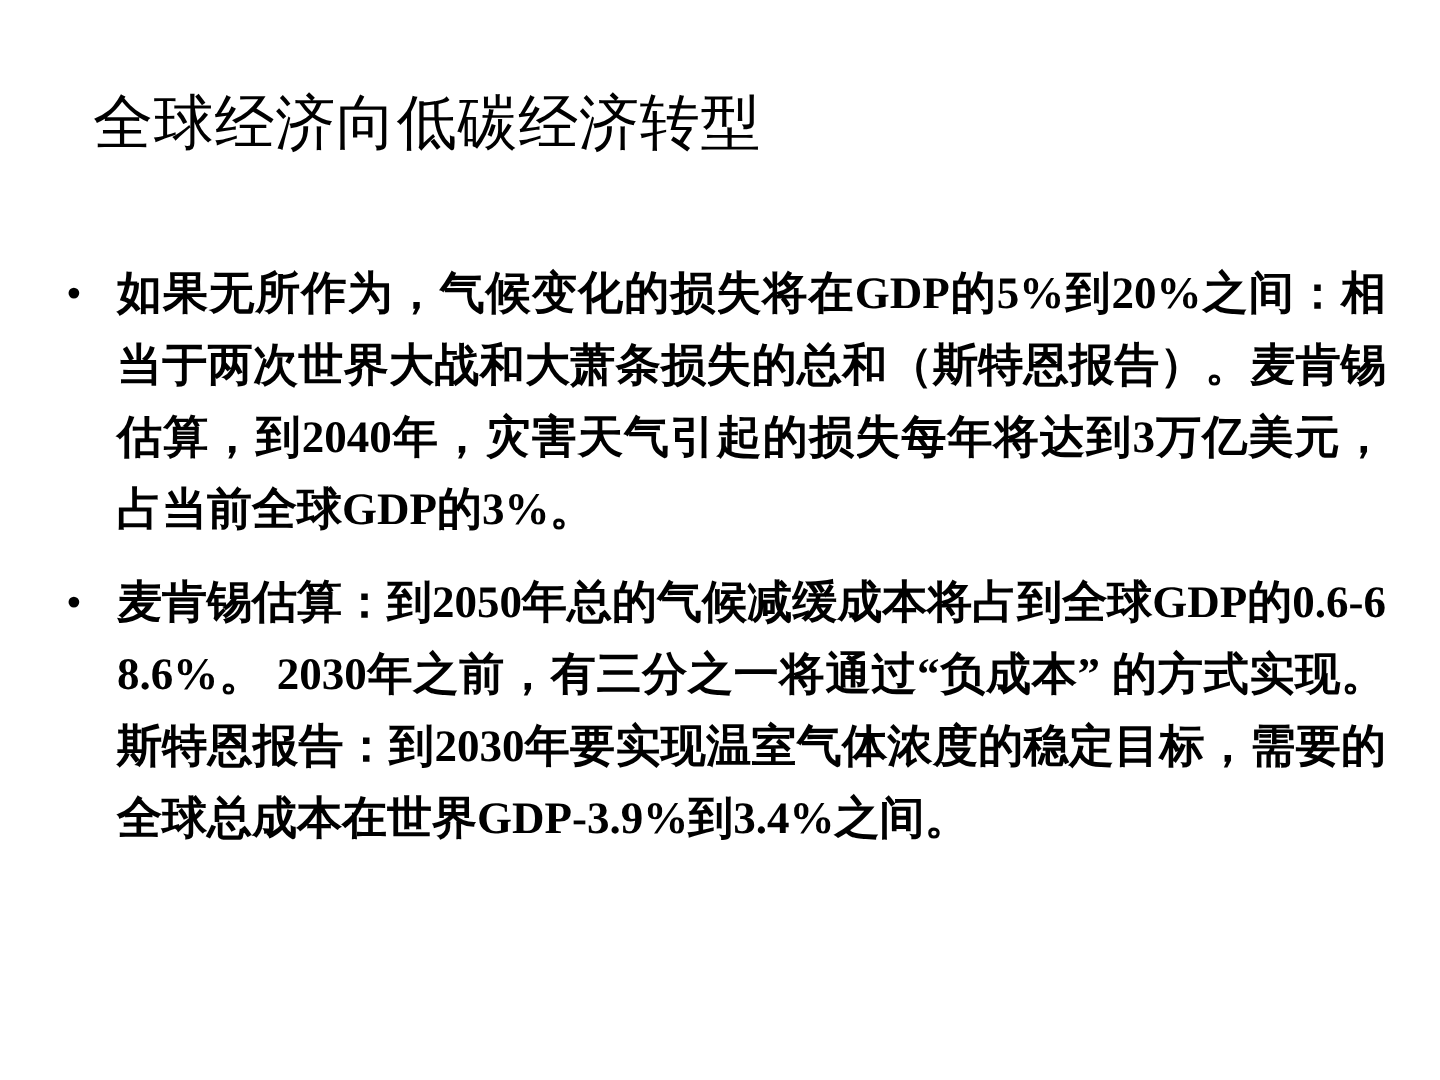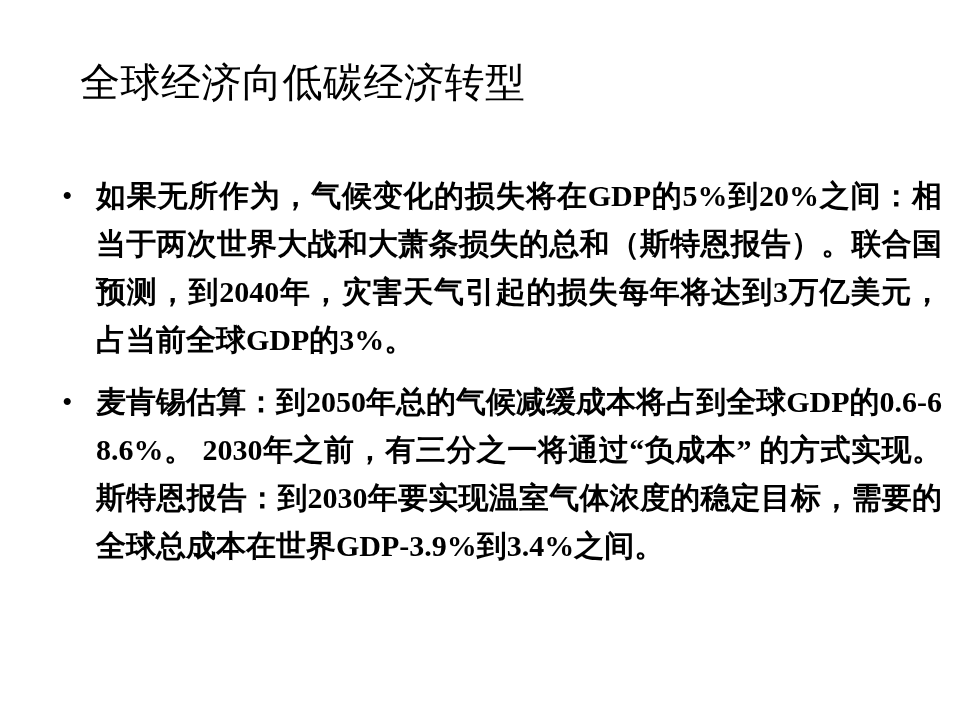--- a/index.html
+++ b/index.html
@@ -14,21 +14,20 @@
     overflow: hidden;
     font-family: "Liberation Serif", "DejaVu Serif", serif;
     color: #000000;
   }
   .slide {
     position: relative;
     width: 812px;
     height: 720px;
     background: #ffffff;
     box-sizing: border-box;
-    margin-left: 18px;
   }
   .slide-title {
     position: absolute;
     left: 62px;
     top: 58px;
     width: 840px;
     font-family: "Liberation Sans", "DejaVu Sans", sans-serif;
     font-size: 40px;
     font-weight: 400;
     line-height: 1.2;
@@ -73,21 +72,21 @@
 <body>
 
 <div class="slide">
 
   <div class="slide-title">全球经济向低碳经济转型</div>
 
   <div class="body-block">
 
     <div class="bullet-item">
       <span class="bullet-mark">•</span>
-      <span class="bullet-text">如果无所作为，气候变化的损失将在GDP的5%到20%之间：相当于两次世界大战和大萧条损失的总和（斯特恩报告）。联合国预测，到2040年，灾害天气引起的损失每年将达到3万亿美元，占当前全球GDP的3%。</span>
+      <span class="bullet-text">如果无所作为，气候变化的损失将在GDP的5%到20%之间：相当于两次世界大战和大萧条损失的总和（斯特恩报告）。麦肯锡估算，到2040年，灾害天气引起的损失每年将达到3万亿美元，占当前全球GDP的3%。</span>
     </div>
 
     <div class="bullet-item">
       <span class="bullet-mark">•</span>
       <span class="bullet-text">麦肯锡估算：到2050年总的气候减缓成本将占到全球GDP的0.6-68.6%。 2030年之前，有三分之一将通过“负成本” 的方式实现。 斯特恩报告：到2030年要实现温室气体浓度的稳定目标，需要的全球总成本在世界GDP-3.9%到3.4%之间。</span>
     </div>
 
   </div>
 </div>
 

